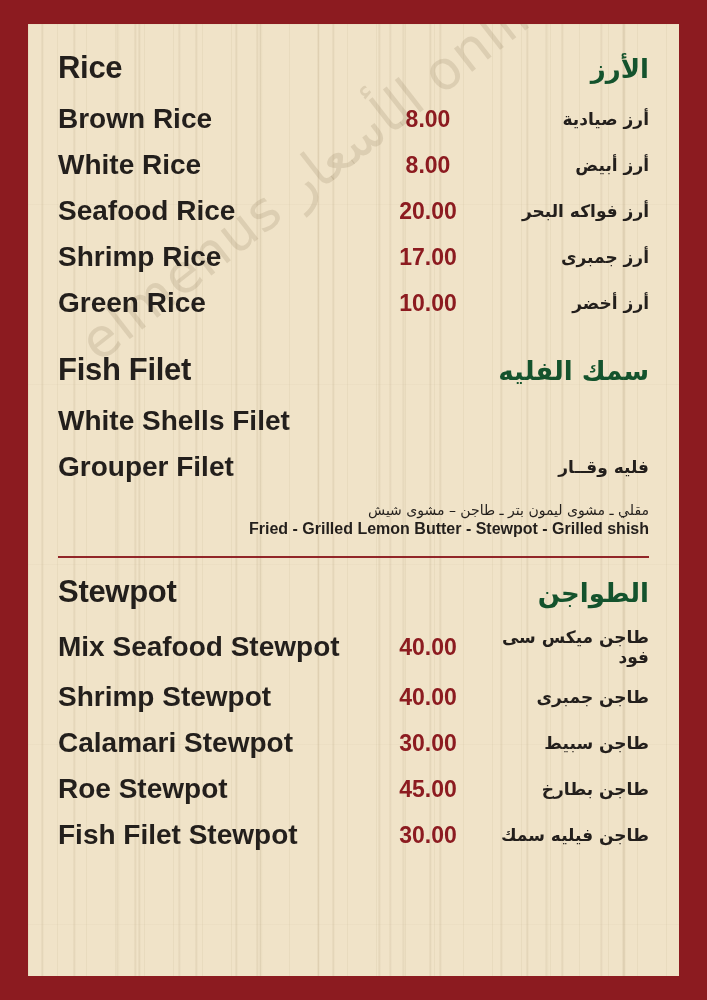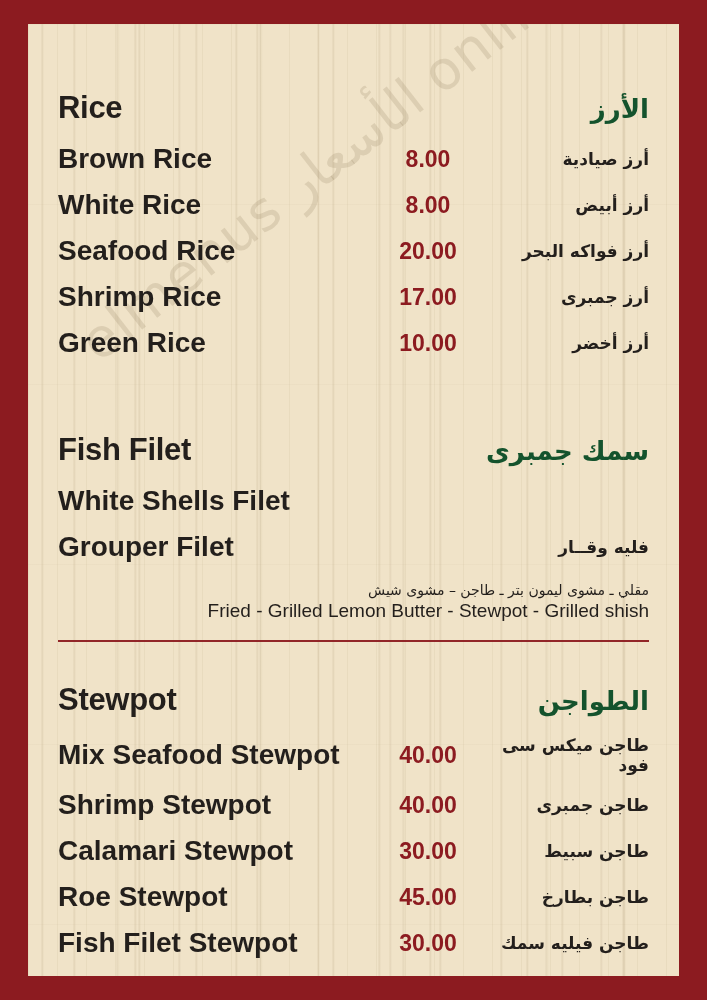--- a/index.html
+++ b/index.html
@@ -66,21 +66,21 @@
     white-space: nowrap;
     font-family: "DejaVu Sans", sans-serif;
     pointer-events: none;
     letter-spacing: 1px;
   }
   .content {
     position: relative;
     padding: 26px 30px 0 30px;
     z-index: 3;
   }
-  .section { margin-bottom: 4px; margin-top: 40px; }
+  .section { margin-bottom: 4px; }
   .section-head {
     display: flex;
     align-items: baseline;
     justify-content: space-between;
     margin-bottom: 10px;
   }
   .section-title-en {
     font-size: 31px;
     font-weight: bold;
     color: #231f1c;
@@ -126,22 +126,23 @@
     margin: 12px 0 4px 0;
   }
   .note-ar {
     font-size: 14px;
     color: #231f1c;
     direction: rtl;
     font-family: "DejaVu Sans", sans-serif;
     margin-bottom: 2px;
   }
   .note-en {
-    font-size: 19px;
-    color: #231f1c;
+    font-size: 16px;
+    color: #231f1c;
+    font-weight: bold;
   }
   .divider {
     height: 2px;
     background: #8c1b20;
     margin: 18px 0 16px 0;
     position: relative;
     z-index: 3;
     opacity: 0.95;
   }
   .spacer-lg { height: 22px; }
@@ -188,21 +189,21 @@
           <div class="item-price">10.00</div>
           <div class="item-ar">أرز أخضر</div>
         </div>
       </div>
 
       <div class="spacer-lg"></div>
 
       <div class="section">
         <div class="section-head">
           <div class="section-title-en">Fish Filet</div>
-          <div class="section-title-ar">سمك جمبرى</div>
+          <div class="section-title-ar">سمك الفليه</div>
         </div>
 
         <div class="item-row no-price">
           <div class="item-en">White Shells Filet</div>
         </div>
         <div class="item-row no-price">
           <div class="item-en">Grouper Filet</div>
           <div class="item-ar">فليه وقــار</div>
         </div>
 

